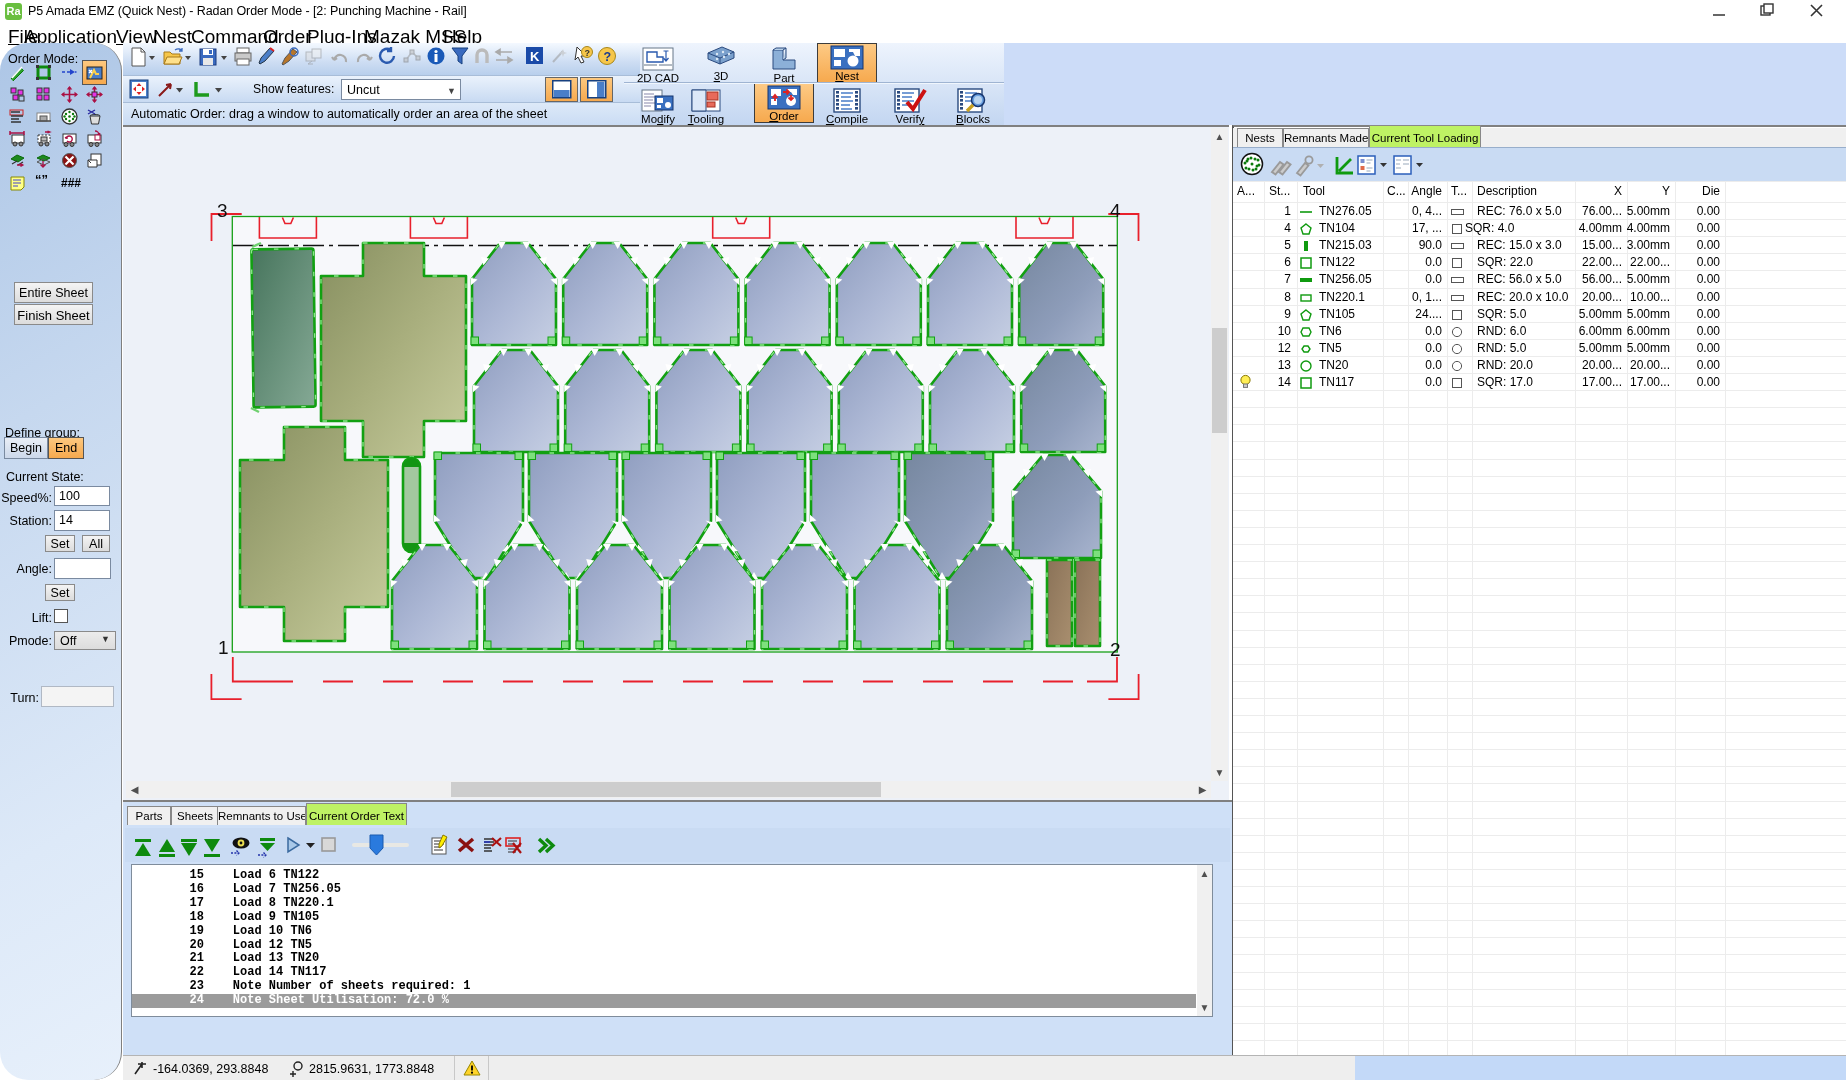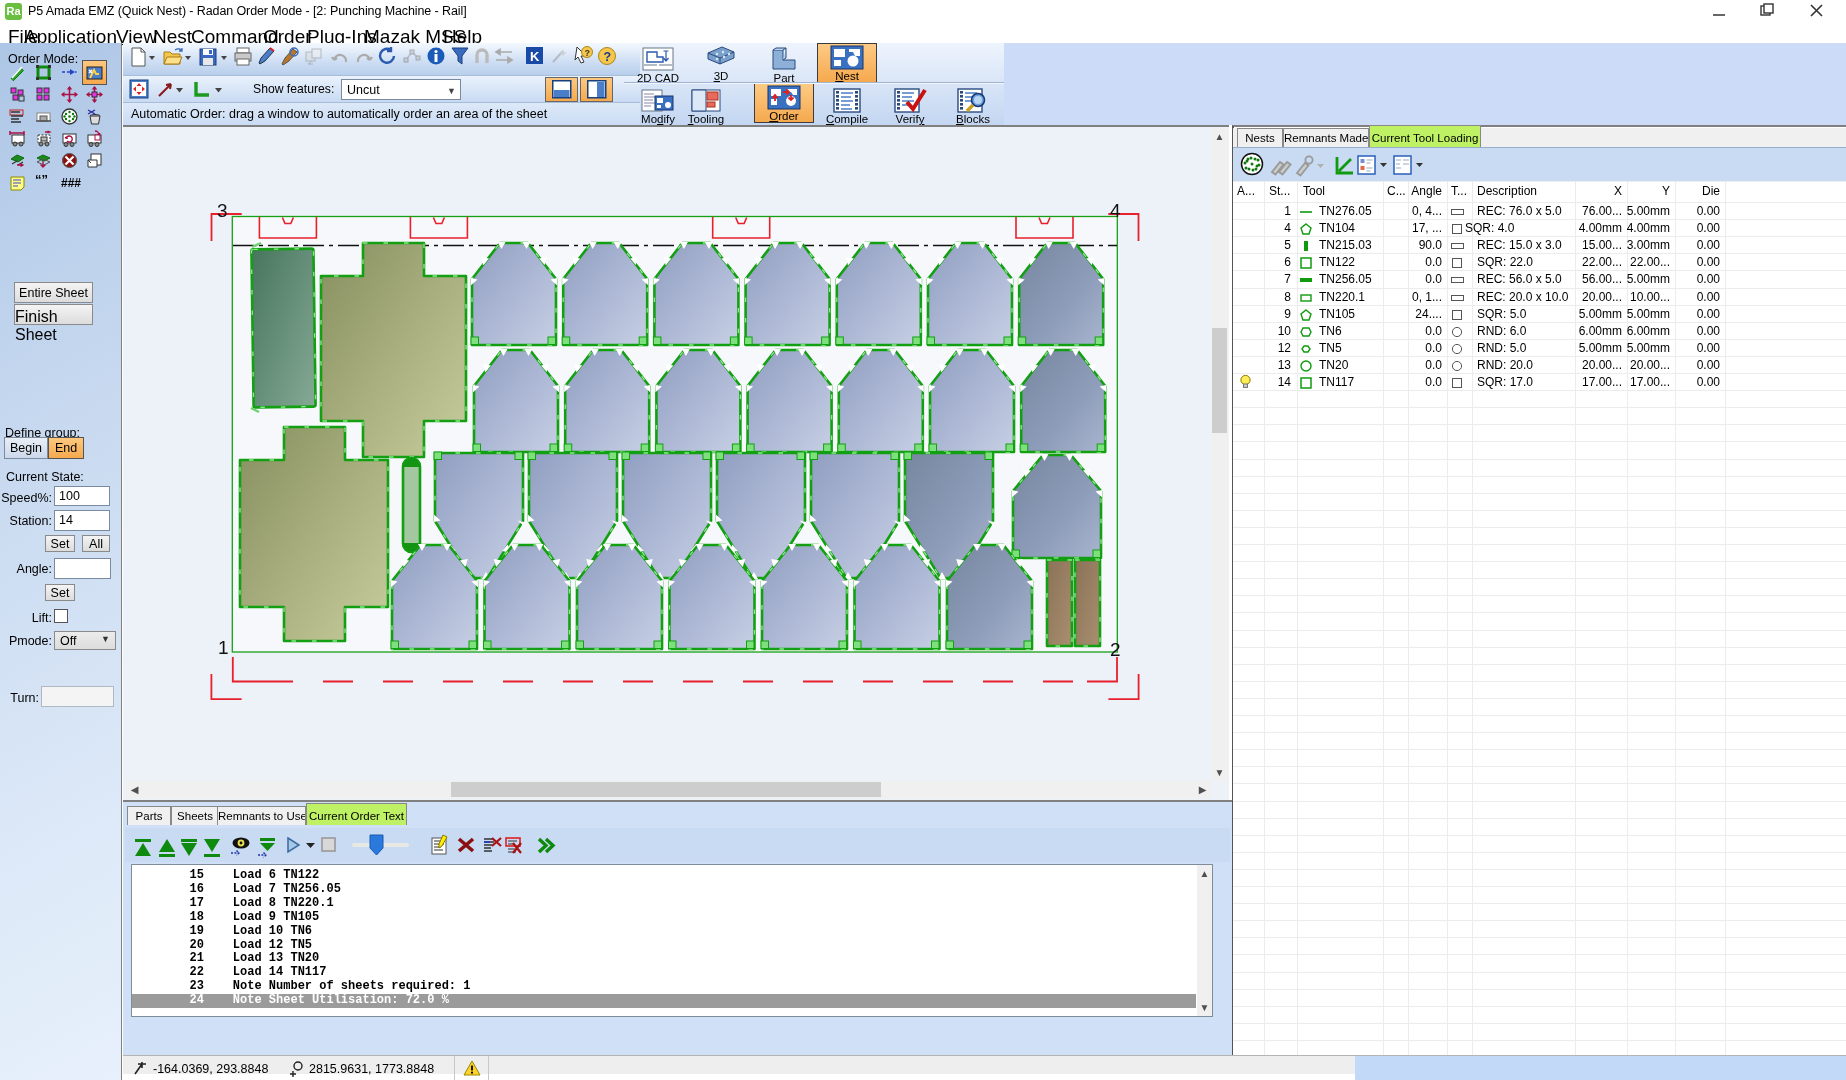--- a/index.html
+++ b/index.html
@@ -8,21 +8,21 @@
 .abs { position:absolute; }
 u { text-decoration:underline; }
 
 #titlebar { left:0; top:0; width:1846px; height:22px; background:#fff; }
 #appicon { left:5px; top:3px; width:17px; height:17px; background:#6abf40; border-radius:3px; color:#fff; font-size:11px; font-weight:bold; text-align:center; line-height:17px; }
 #title { left:28px; top:4px; color:#000; font-size:12.5px; letter-spacing:-0.1px; }
 
 #menubar { left:0; top:22px; width:1846px; height:21px; background:#fff; }
 #menubar span { position:absolute; top:4px; font-size:19px; color:#000;text-align:right; }
 
-#leftpanel { left:0; top:43px; width:122px; height:1037px; background:linear-gradient(150deg,#adc6e6 0%,#c6d8ef 35%,#dde9f8 75%,#e7f0fb 100%); border-right:1px solid #7f7f7f; }
+#leftpanel { left:0; top:43px; width:122px; height:1037px; background:linear-gradient(150deg,#adc6e6 0%,#c6d8ef 35%,#dde9f8 75%,#e7f0fb 100%); border-right:1px solid #7f7f7f;border-radius:28px; }
 
 #tbrow1 { left:123px; top:43px; width:517px; height:33px; background:linear-gradient(#f4f9ff,#cdddf3 60%,#b8cfec); border-bottom:1px solid #a8bdd8; }
 #tbrow2 { left:123px; top:76px; width:517px; height:27px; background:linear-gradient(#eaf2fc,#c8daf2); border-bottom:1px solid #a8bdd8; }
 #tbrow3 { left:123px; top:103px; width:517px; height:22px; background:linear-gradient(#dde9f8,#cadcf4); }
 #tbrow3 .txt { position:absolute; left:8px; top:4px; color:#000; font-size:12.5px; }
 #bigbtns { left:640px; top:43px; width:364px; height:82px; background:linear-gradient(#eef4fd,#c3d6f1); }
 #tbflat { left:1004px; top:43px; width:842px; height:82px; background:#ccdcf8; }
 .bigbtn { position:absolute; width:60px; height:40px; text-align:center; font-size:11.5px; color:#000; white-space:nowrap; }
 .bigbtn .ic { margin:1px auto 0; width:34px; height:25px; position:relative; }
 .bigbtn.on { background:linear-gradient(#fdca85,#f6a94e); border:1px solid #3c3c3c; }
@@ -40,21 +40,21 @@
 #rtoolbar { left:1233px; top:147px; width:613px; height:34px; background:#c9dbf3; border-top:1px solid #98aecb; }
 #rtable { left:1233px; top:181px; width:613px; height:874px; background:#fff; }
 
 #bottompanel { left:123px; top:800px; width:1109px; height:255px; background:#cfe0f7; border-top:2px solid #808080; }
 #btabs { left:125px; top:806px; width:1105px; height:20px; }
 #btoolbar { left:125px; top:828px; width:1105px; height:34px; background:#c9dbf3; }
 #btext { left:131px; top:864px; width:1082px; height:153px; background:#fff; border:1px solid #7f8c9b; font-family:"Liberation Mono", monospace; font-size:12px; font-weight:700; color:#000; }
 #btext pre { font-family:"Liberation Mono", monospace; line-height:13.9px; padding-top:4px; }
 #btscroll { left:1197px; top:865px; width:15px; height:151px; background:#f0f0f0; }
 
-#statusbar { left:123px; top:1055px; width:1723px; height:19px; background:#eeeeee; border-top:1px solid #b4b4b4; }
+#statusbar { left:123px; top:1055px; width:1723px; height:25px; background:#eeeeee; border-top:1px solid #b4b4b4; }
 #statusblue { left:1355px; top:1056px; width:491px; height:24px; background:#c3d9f8; }
 </style>
 </head>
 <body>
 <div class="abs" id="titlebar">
   <div class="abs" id="appicon">Ra</div>
   <div class="abs" id="title">P5 Amada EMZ (Quick Nest) - Radan Order Mode - [2: Punching Machine - Rail]</div>
   <svg class="abs" style="right:6px;top:2px" width="135" height="18">
 <path d="M8,13 h12" stroke="#333" stroke-width="1.5"></path>
 <rect x="56" y="4" width="9" height="9" fill="none" stroke="#333" stroke-width="1.4"></rect>
@@ -198,21 +198,21 @@
       <path d="M2,8 h9 v7 h-9 z" fill="#fff" stroke="#333"></path>
       <path d="M2,8 l3,3" stroke="#333"></path>
     </svg>
 <svg class="abs" style="left:9px;top:131px" width="17" height="17">
       <path d="M2,3 h13 v10 l-3,3 h-10 z" fill="#ffff88" stroke="#888800"></path>
       <path d="M4,6 h8 M4,9 h8 M4,12 h5" stroke="#4444cc" stroke-width="1.2"></path>
     </svg>
 <div class="abs" style="left:35px;top:129px;font-weight:bold;font-size:13px;">“”</div>
 <div class="abs" style="left:61px;top:133px;font-weight:bold;font-size:12px;letter-spacing:0px;">###</div>
 <div style="position:absolute;background:linear-gradient(#f4f4f4,#dcdcdc);border:1px solid #8a8a8a;font-size:12.5px;text-align:center;color:#000;left:14px;top:239px;width:79px;height:21px;padding-top:3px;">Entire Sheet</div>
-<div style="position:absolute;background:linear-gradient(#f4f4f4,#dcdcdc);border:1px solid #8a8a8a;font-size:16px;text-align:left;color:#000;left:14px;top:261px;width:79px;height:21px;padding-top:3px;">Finish Sheet</div>
+<div style="position:absolute;background:linear-gradient(#f4f4f4,#dcdcdc);border:1px solid #8a8a8a;font-size:13px;text-align:center;color:#000;left:14px;top:261px;width:79px;height:21px;padding-top:3px;">Finish Sheet</div>
 <div class="abs" style="left:5px;top:383px;font-size:12.5px;">Define group:</div>
 <div style="position:absolute;background:linear-gradient(#f4f4f4,#dcdcdc);border:1px solid #8a8a8a;font-size:12.5px;text-align:center;color:#000;left:4px;top:394px;width:44px;height:22px;padding-top:3px;background:linear-gradient(#e9eef6,#ccd8ea);border-color:#7a8aa0;">Begin</div>
 <div style="position:absolute;background:linear-gradient(#f4f4f4,#dcdcdc);border:1px solid #8a8a8a;font-size:12.5px;text-align:center;color:#000;left:48px;top:394px;width:36px;height:22px;padding-top:3px;background:linear-gradient(#fdc87f,#f6a94e);border-color:#555;">End</div>
 <div class="abs" style="left:6px;top:427px;font-size:12.5px;">Current State:</div>
 <div class="abs" style="right:69px;top:448px;font-size:12.5px;">Speed%:</div>
 <div style="position:absolute;background:#fff;border:1px solid #7a8aa0;font-size:12.5px;padding:2px 0 0 4px;color:#000;left:54px;top:443px;width:56px;height:20px;">100</div>
 <div class="abs" style="right:69px;top:471px;font-size:12.5px;">Station:</div>
 <div style="position:absolute;background:#fff;border:1px solid #7a8aa0;font-size:12.5px;padding:2px 0 0 4px;color:#000;left:54px;top:467px;width:56px;height:21px;">14</div>
 <div style="position:absolute;background:linear-gradient(#f4f4f4,#dcdcdc);border:1px solid #8a8a8a;font-size:12.5px;text-align:center;color:#000;left:45px;top:492px;width:30px;height:17px;padding-top:1px;">Set</div>
 <div style="position:absolute;background:linear-gradient(#f4f4f4,#dcdcdc);border:1px solid #8a8a8a;font-size:12.5px;text-align:center;color:#000;left:82px;top:492px;width:28px;height:17px;padding-top:1px;">All</div>

